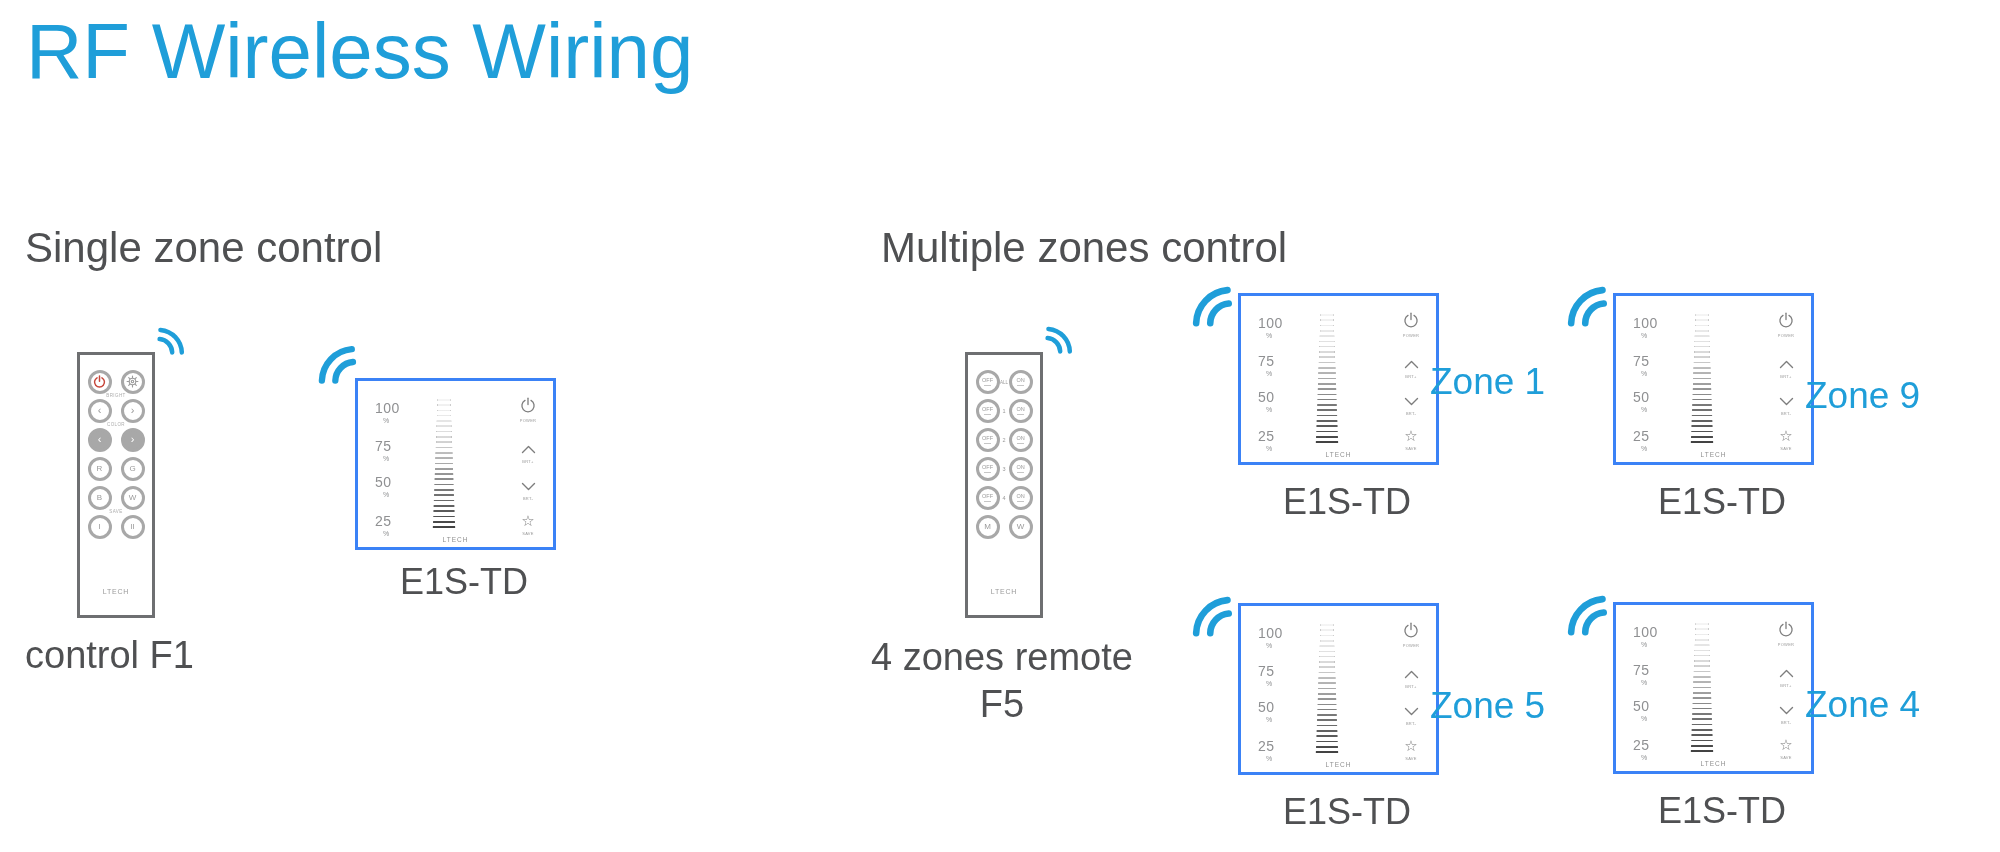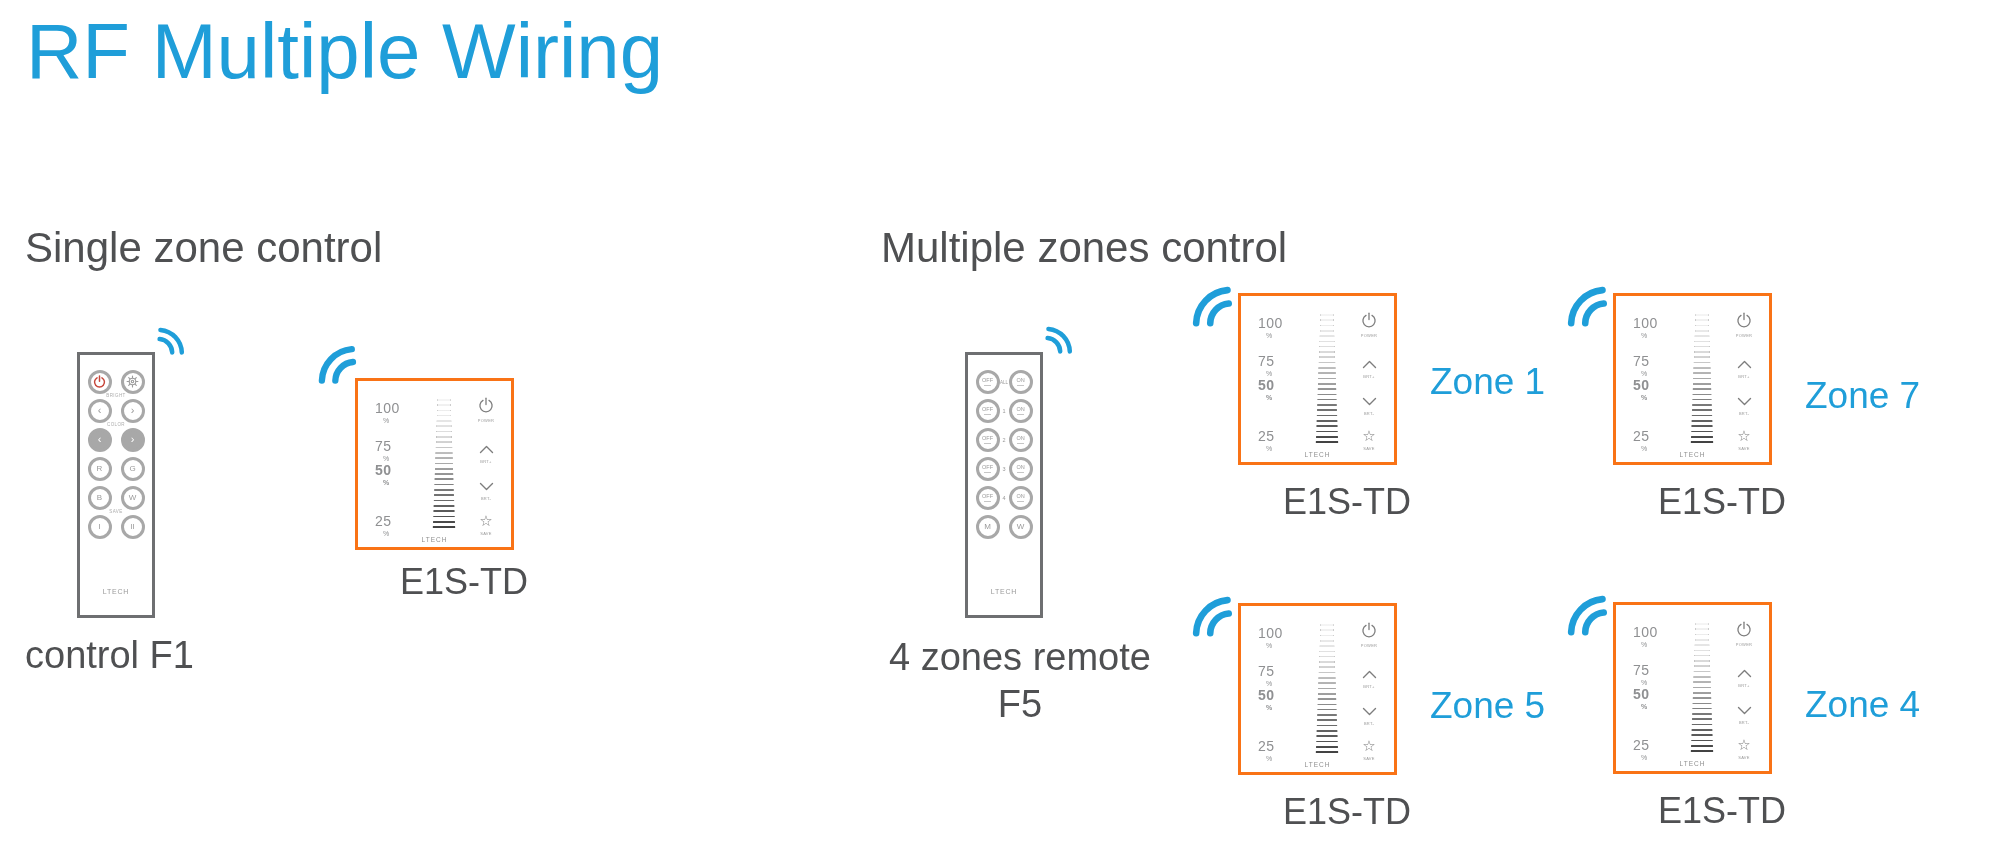--- a/index.html
+++ b/index.html
@@ -4,21 +4,21 @@
 <style>
   html,body{margin:0;padding:0;background:#fff;}
   .canvas{position:relative;width:2000px;height:852px;background:#fff;overflow:hidden;
           font-family:"Liberation Sans",sans-serif;color:#515254;}
   .title{position:absolute;left:26px;top:6px;font-size:78px;font-weight:400;color:#1f9ed9;letter-spacing:0px;}
   .heading{position:absolute;font-size:42px;color:#4f5052;text-align:center;}
   #heading-single{left:25px;top:224px;}
   #heading-multi{left:862px;top:224px;margin-left:19px;}
   .caption{position:absolute;font-size:38px;line-height:47px;color:#4f5052;}
   #caption-single{left:25px;top:632px;}
-  #caption-multi{left:880px;top:634px;width:280px;text-align:center;}
+  #caption-multi{left:862px;top:634px;width:280px;text-align:center;}
 
   
   .remote{position:absolute;width:78px;height:266px;background:#fff;border:3px solid #6e6f71;
           box-sizing:border-box;display:flex;flex-direction:column;align-items:center;padding-top:15px;}
   #remote-f1{left:77px;top:352px;}
   #remote-f5{left:965px;top:352px;}
   .rrow{position:relative;display:flex;justify-content:center;gap:9px;margin-bottom:5px;}
   .row-caption{position:absolute;top:-6px;left:50%;transform:translateX(-50%);
                font-size:4.5px;color:#adadad;letter-spacing:.4px;white-space:nowrap;}
   .row-mid{position:absolute;top:50%;left:50%;transform:translate(-50%,-50%);
@@ -27,30 +27,30 @@
         box-sizing:border-box;display:flex;flex-direction:column;align-items:center;justify-content:center;
         font-size:8px;color:#9a9a9a;line-height:1;}
   .rbtn.filled{background:#a8a8a8;color:#fff;}
   .rbtn .glyph{font-size:11px;margin-top:-1px;}
   .rbtn.onoff{font-size:5.5px;letter-spacing:0;}
   .rbtn.onoff::after{content:"";display:block;width:7px;height:1px;background:#c6c6c6;margin:1.5px auto 0;}
   .remote-brand{position:absolute;bottom:20px;left:0;right:0;text-align:center;
                 font-size:7px;letter-spacing:.8px;color:#9a9a9a;}
 
   
-  .device-panel{position:absolute;width:159px;height:172px;background:#fff;border:3px solid #f97316;box-sizing:border-box;}
+  .device-panel{position:absolute;width:201px;height:172px;background:#fff;border:3px solid #3b82f6;box-sizing:border-box;}
   #panel-single{left:355px;top:378px;}
   #panel-z1{left:1238px;top:293px;}
   #panel-z2{left:1238px;top:603px;}
   #panel-z3{left:1613px;top:293px;}
   #panel-z4{left:1613px;top:602px;}
   .scale-item{position:absolute;left:17px;color:#8f9092;}
   .scale-item .num{font-size:14px;letter-spacing:.5px;}
   .scale-item .pct{display:block;font-size:7px;margin:0 0 0 8px;}
-  .s0{top:18px;}.s1{top:56px;}.s2{top:80px;font-weight:bold;}.s3{top:131px;}
+  .s0{top:18px;}.s1{top:56px;}.s2{top:92px;}.s3{top:131px;}
   .slider{position:absolute;left:74px;top:18px;width:24px;height:132px;
           background:
             linear-gradient(to bottom,rgba(255,255,255,.95) 0%,rgba(255,255,255,.8) 30%,rgba(255,255,255,.35) 65%,rgba(255,255,255,0) 100%),
             repeating-linear-gradient(to bottom,#3d3d3d 0 1.6px,rgba(0,0,0,0) 1.6px 5.3px);
           clip-path:polygon(24% 0,76% 0,97% 100%,3% 100%);}
   .pkey{position:absolute;right:7px;width:36px;text-align:center;color:#8f9092;}
   .k0{top:16px;}.k1{top:59px;}.k2{top:96px;}.k3{top:131px;}
   .pkey .klabel{display:block;font-size:4px;letter-spacing:.3px;margin-top:1px;color:#9a9a9a;}
   .pkey .star{font-size:15px;line-height:15px;color:#7d7d7d;font-family:"DejaVu Sans",sans-serif;}
   .panel-brand{position:absolute;bottom:4px;left:0;right:0;text-align:center;
@@ -79,21 +79,21 @@
   #sig-panel-z2{left:1190px;top:586px;width:44px;height:52px;}
   #sig-panel-z3{left:1565px;top:276px;width:44px;height:52px;}
   #sig-panel-z4{left:1565px;top:585px;width:44px;height:52px;}
   .signal svg{display:block;width:100%;height:100%;}
 </style>
 </head>
 <body>
 
 <div class="canvas">
 
-  <div class="title">RF Multiple Wiring</div>
+  <div class="title">RF Wireless Wiring</div>
 
   <div class="heading" id="heading-single">Single zone control</div>
 
   <div class="remote" id="remote-f1">
     <div class="rrow">
       <div class="rbtn">
         <span><svg width="13" height="13" viewBox="0 0 16 16">
               <path d="M5 3.4 A6.1 6.1 0 1 0 11 3.4" fill="none" stroke="#c6463a" stroke-width="1.8" stroke-linecap="round"></path>
               <line x1="8" y1="1.2" x2="8" y2="7.6" stroke="#c6463a" stroke-width="1.8" stroke-linecap="round"></line>
             </svg></span>
@@ -385,21 +385,21 @@
             <polyline points="1.5,1.5 7.5,7.5 13.5,1.5" fill="none" stroke="#7d7d7d" stroke-width="1.4" stroke-linecap="round" stroke-linejoin="round"></polyline>
           </svg></span>
     <span class="klabel">BRT-</span>
   </div>
   <div class="pkey k3">
     <span class="star">☆</span>
     <span class="klabel">SAVE</span>
   </div>
   <div class="panel-brand">LTECH</div>
 </div>
-  <div class="zone-label" id="zone-3">Zone 7</div>
+  <div class="zone-label" id="zone-3">Zone 9</div>
   <div class="model-label" id="model-z3">E1S-TD</div>
 
   <div class="signal" id="sig-panel-z4">
   <svg viewBox="0 0 50 56">
     <path d="M7 52 A39 39 0 0 1 42.6 14.5" fill="none" stroke="#1f9ed9" stroke-width="7.5" stroke-linecap="round"></path>
     <path d="M23 52 A23 23 0 0 1 44 29.8" fill="none" stroke="#1f9ed9" stroke-width="7.5" stroke-linecap="round"></path>
   </svg>
 </div>
   <div class="device-panel" id="panel-z4">
   <div class="scale-item s0"><span class="num">100</span><span class="pct">%</span></div>

